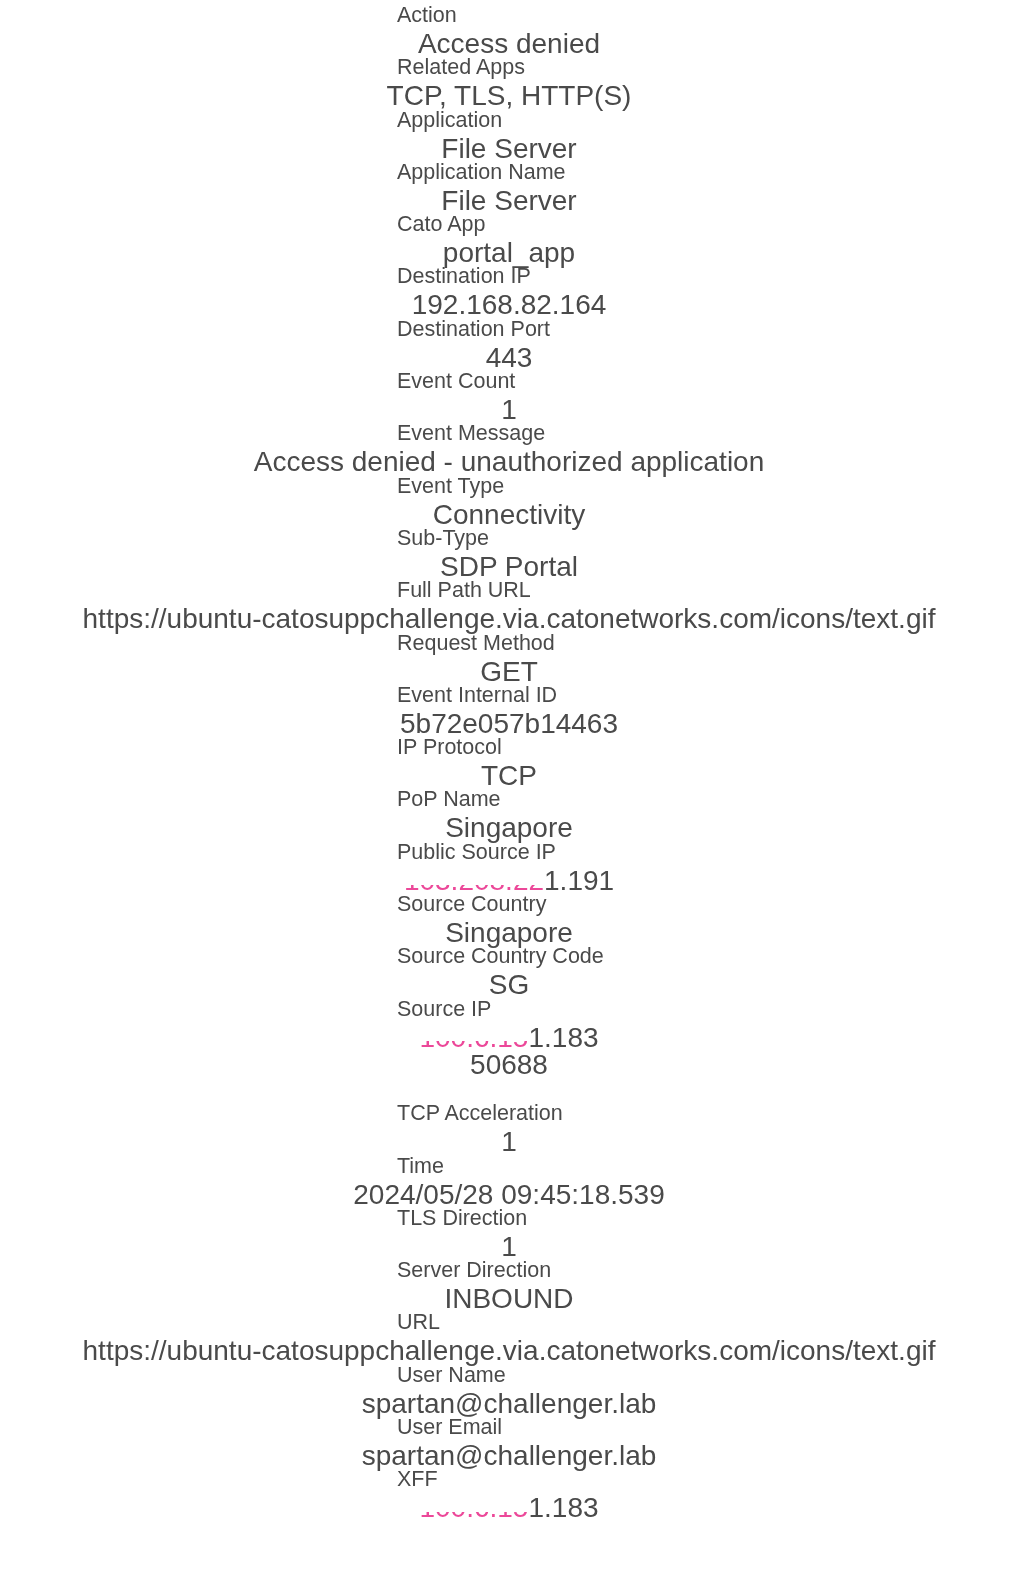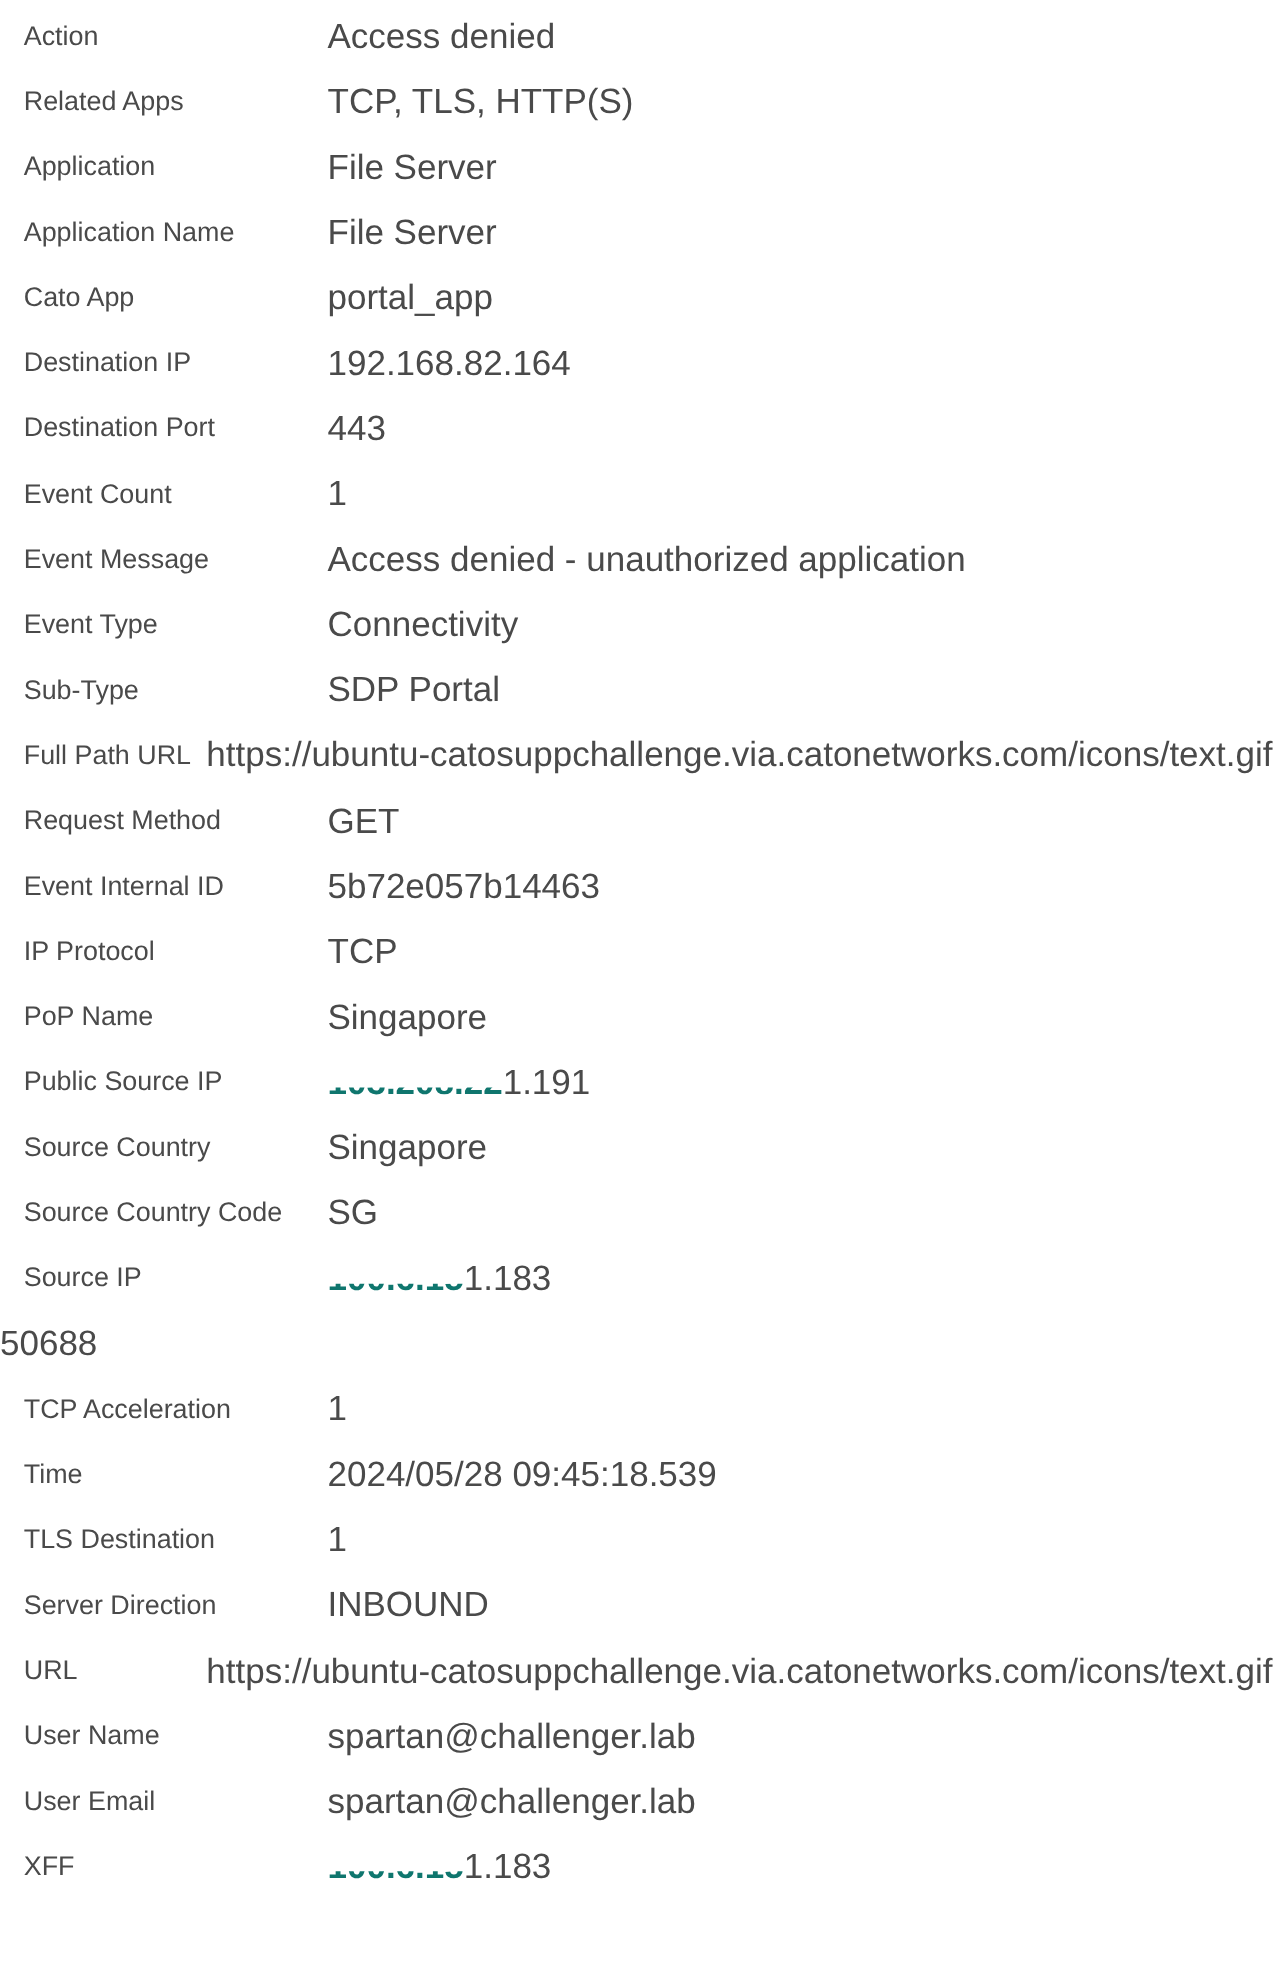--- a/index.html
+++ b/index.html
@@ -1,21 +1,21 @@
 <!DOCTYPE html>
 <html><head>
 <meta charset="utf-8">
 <style>
   html, body { margin: 0; padding: 0; background: #ffffff; }
   body { width: 1018px; height: 1576px; overflow: hidden; font-family: "Liberation Sans", sans-serif; }
   .details { position: relative; padding-top: 3px; }
-  .row { display: flex; align-items: center; height: 52.3px; }
+  .row { display: flex; align-items: center; height: 52.3px; flex-direction: column; }
   .label { width: 262px; padding-left: 19px; box-sizing: border-box; font-size: 21.5px; color: #4a4a4a; white-space: nowrap; }
   .value { font-size: 28px; color: #4a4a4a; white-space: nowrap; }
-  .redact { display: inline-block; position: relative; color: #0f766e; font-weight: bold; }
+  .redact { display: inline-block; position: relative; color: #ec4899; }
   .redact::after { content: ""; position: absolute; left: -1px; right: -1px; top: 0; height: 62%; background: #ffffff; }
 </style>
 </head>
 <body>
 
 <div class="details" id="details">
     <div class="row">
       <div class="label">Action</div>
       <div class="value">Access denied</div>
     </div>
@@ -100,21 +100,21 @@
     </div>
     <div class="row">
       <div class="label">TCP Acceleration</div>
       <div class="value">1</div>
     </div>
     <div class="row">
       <div class="label">Time</div>
       <div class="value">2024/05/28 09:45:18.539</div>
     </div>
     <div class="row">
-      <div class="label">TLS Destination</div>
+      <div class="label">TLS Direction</div>
       <div class="value">1</div>
     </div>
     <div class="row">
       <div class="label">Server Direction</div>
       <div class="value">INBOUND</div>
     </div>
     <div class="row">
       <div class="label">URL</div>
       <div class="value">https://ubuntu-catosuppchallenge.via.catonetworks.com/icons/text.gif</div>
     </div>

